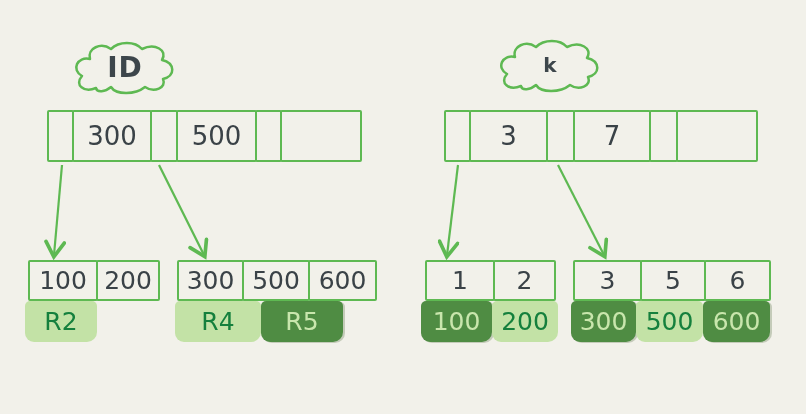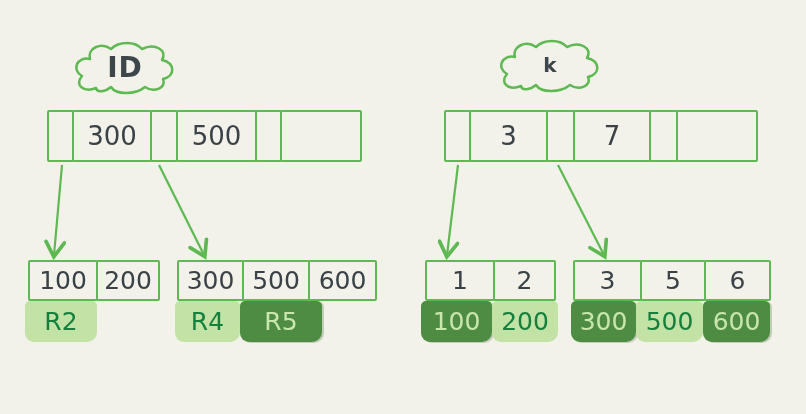--- a/index.html
+++ b/index.html
@@ -138,21 +138,21 @@
     <div class="block light" style="width:72px">R2</div>
   </div>
 
   <div class="leaf-keys" style="left:177px; top:260px">
     <div class="cell" style="width:67px">300</div>
     <div class="cell" style="width:68px">500</div>
     <div class="cell" style="width:69px">600</div>
   </div>
 
   <div class="leaf-values" style="left:175px; top:301px">
-    <div class="block light" style="width:65px">R4</div>
+    <div class="block light" style="width:86px">R4</div>
     <div class="block dark" style="width:82px">R5</div>
   </div>
 
   <div class="leaf-keys" style="left:425px; top:260px">
     <div class="cell" style="width:70px">1</div>
     <div class="cell" style="width:63px">2</div>
   </div>
 
   <div class="leaf-values" style="left:421px; top:301px">
     <div class="block dark" style="width:71px">100</div>

